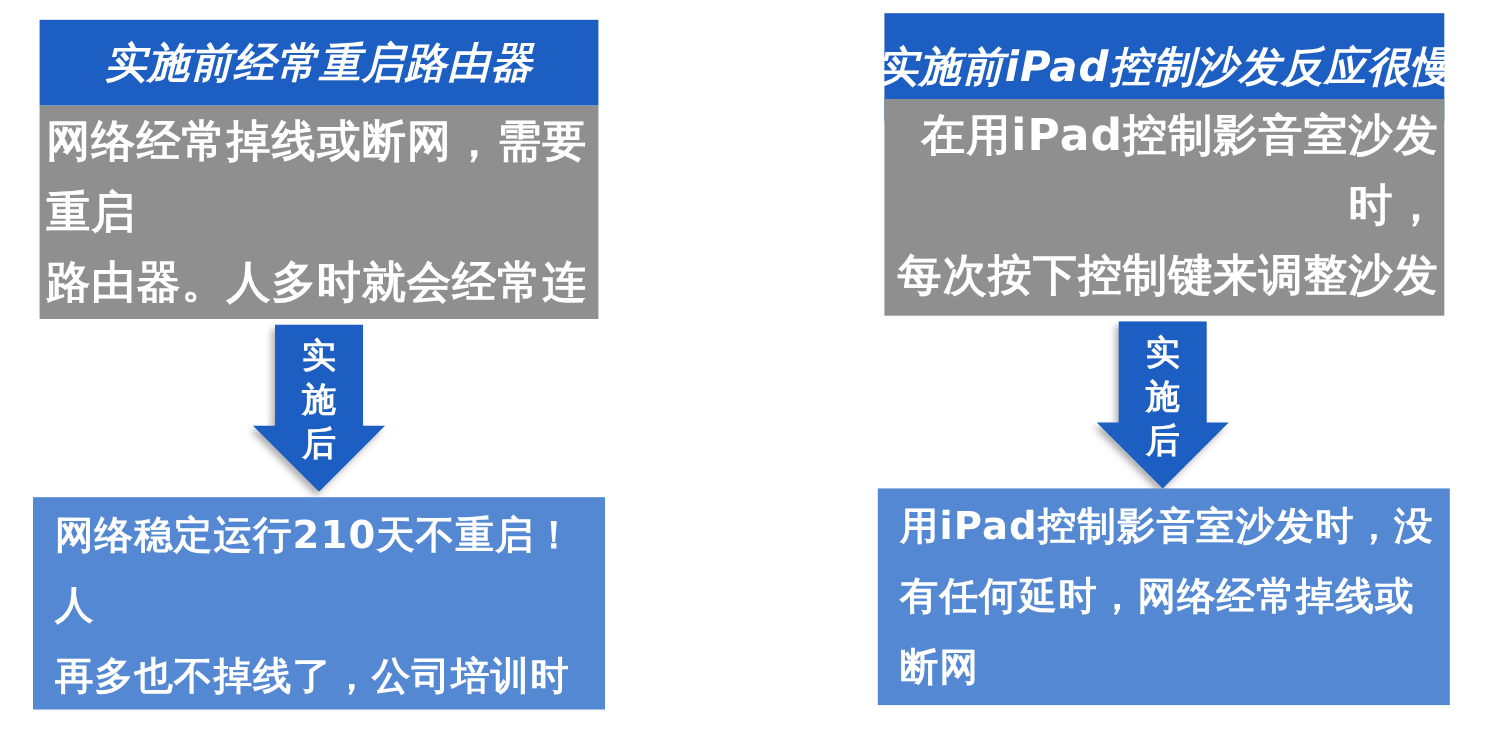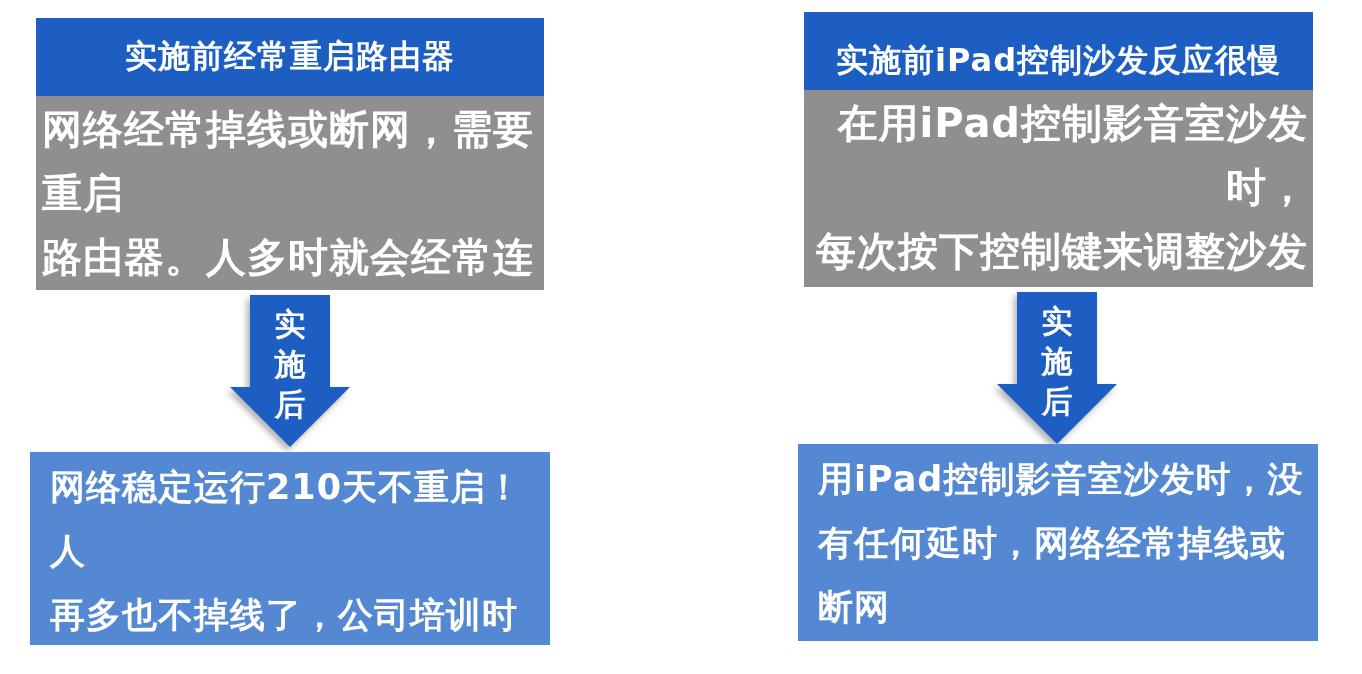--- a/index.html
+++ b/index.html
@@ -12,26 +12,27 @@
     position: relative;
     width: 1362px; height: 674px;
     overflow: hidden;
     background: var(--background, #ffffff);
   }
   .before-title {
     position: absolute;
     background: var(--header-blue, #1C5EC2);
     color: var(--text, #ffffff);
     font-weight: 700;
-    font-size: 32px;
+    font-size: 38px;
     display: flex;
     align-items: center;
     justify-content: center;
     letter-spacing: 1px;
     white-space: nowrap;
+    font-style: italic;
   }
   .before-box {
     position: absolute;
     background: var(--panel-gray, #8F8F8F);
     color: var(--text, #ffffff);
     font-weight: 700;
     font-size: 40px;
     line-height: 64px;
     white-space: pre-line;
     padding: 1px 5px 0 6px;

